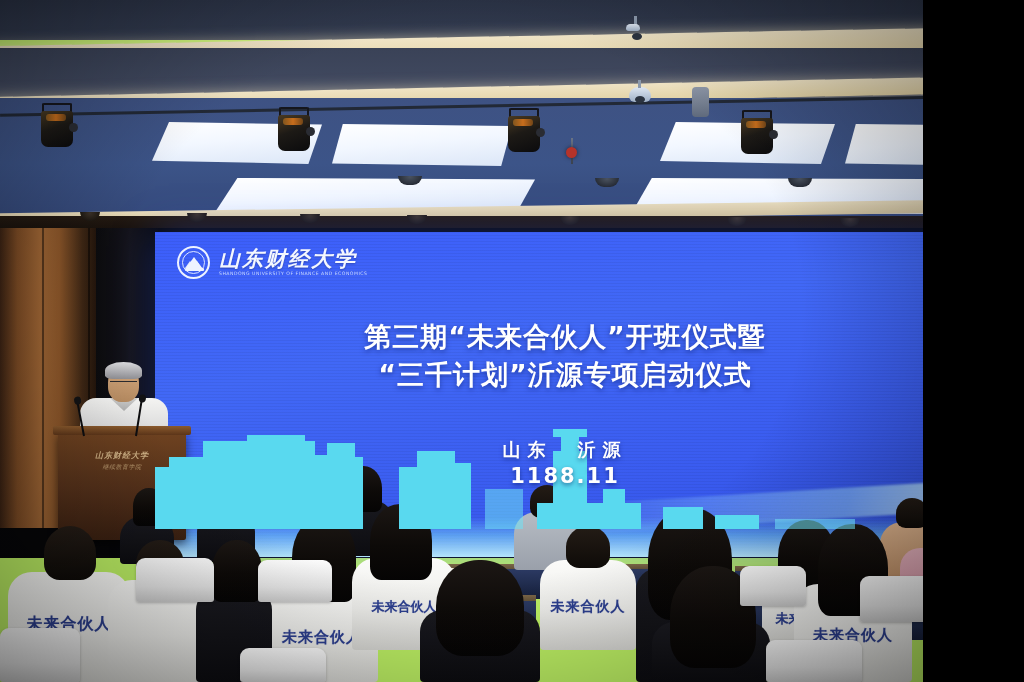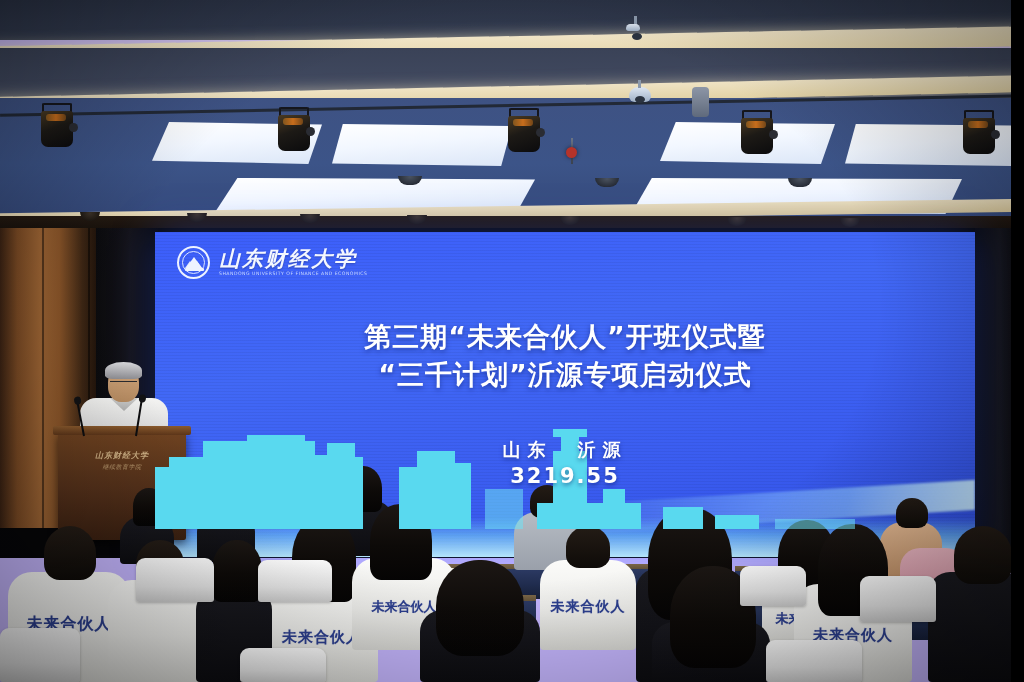--- a/index.html
+++ b/index.html
@@ -1,19 +1,19 @@
 <!DOCTYPE html>
 <html><head>
 <meta charset="utf-8">
 <style>
   * { margin:0; padding:0; box-sizing:border-box; }
   html,body { width:1024px; height:682px; overflow:hidden; background:#000; }
   body { font-family:"DejaVu Sans","Liberation Sans",sans-serif; }
 
-  #scene { position:relative; width:1011px; height:682px; overflow:hidden; background:#c4b5fd; }
+  #scene { position:relative; width:923px; height:682px; overflow:hidden; background:#bef264; }
 
   
   .ceiling { position:absolute; left:0; top:0; width:1024px; height:228px; overflow:hidden; }
   .ceil-dark-top { position:absolute; left:0; top:0; width:1024px; height:40px;
       background:linear-gradient(180deg,#2b3346 0%,#323b50 100%); }
   .ceil-strip1 { position:absolute; left:-10px; top:36px; width:1050px; height:20px;
       background:linear-gradient(180deg,#f0e4c6 0%,#e6d7ad 100%);
       transform:rotate(-1.1deg); box-shadow:0 0 14px rgba(255,240,200,.55); }
   .ceil-mid { position:absolute; left:0; top:48px; width:1024px; height:50px;
       background:linear-gradient(180deg,#3a4257 0%,#434c63 100%); }
@@ -303,21 +303,21 @@
       </div>
     </div>
 
     <div class="slide-title">
       <span class="ln">第三期“未来合伙人”开班仪式暨</span>
       <span class="ln">“三千计划”沂源专项启动仪式</span>
     </div>
 
     <div class="slide-sub">
       <div class="place">山东　沂源</div>
-      <div class="date">3219.55</div>
+      <div class="date">1188.11</div>
     </div>
   </div>
 
   <div>
     <div class="spk-body"></div>
     <div class="spk-collar"></div>
     <div class="spk-head skin"></div>
     <div class="spk-hair"></div>
     <div class="spk-glasses"></div>
   </div>

